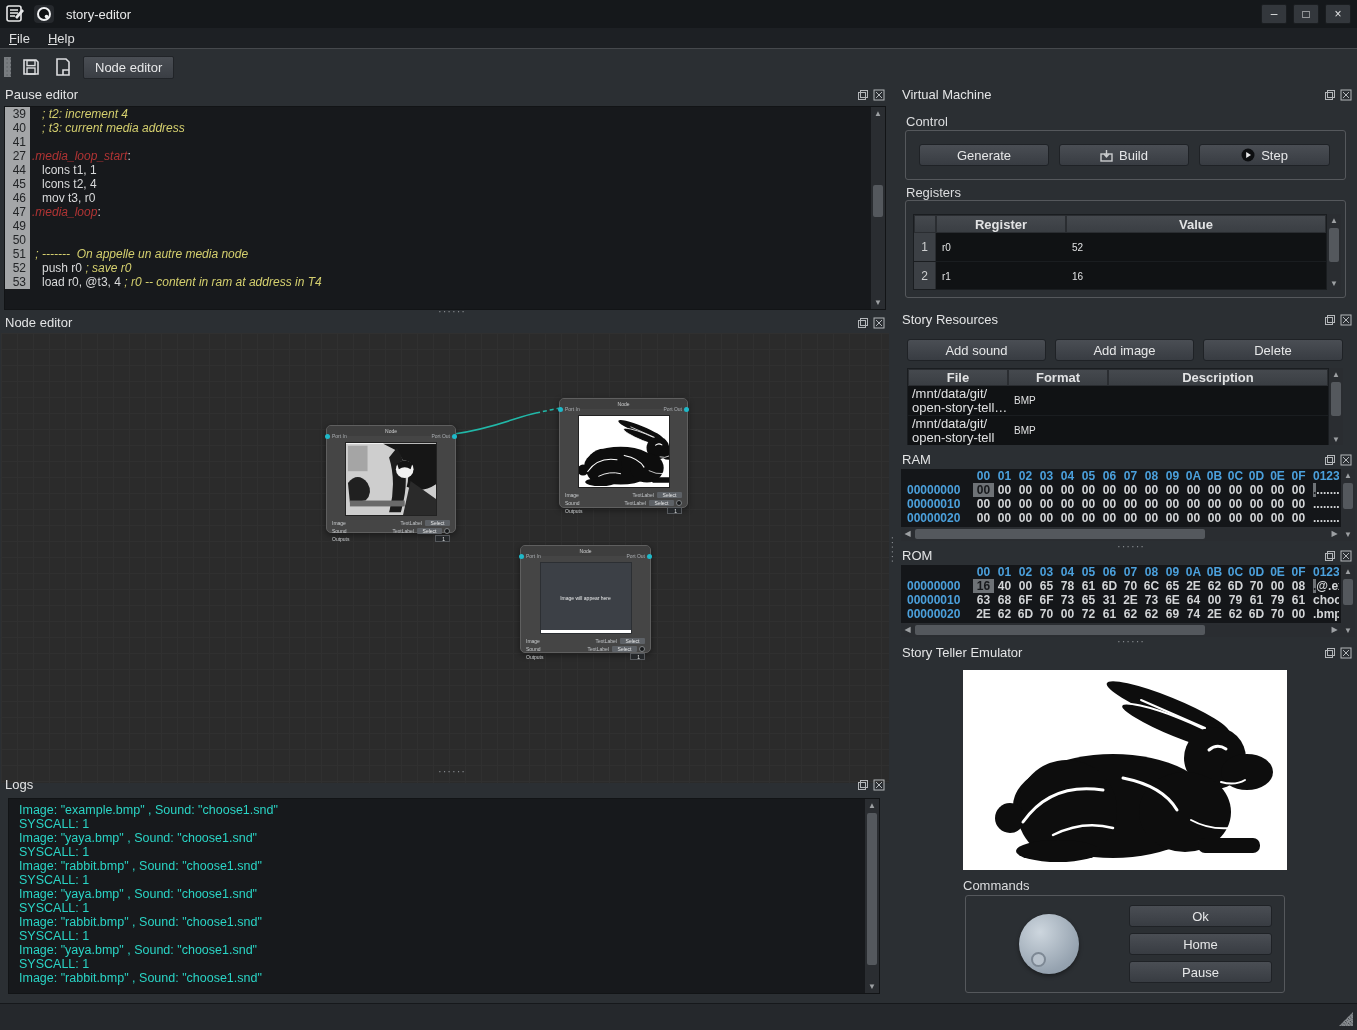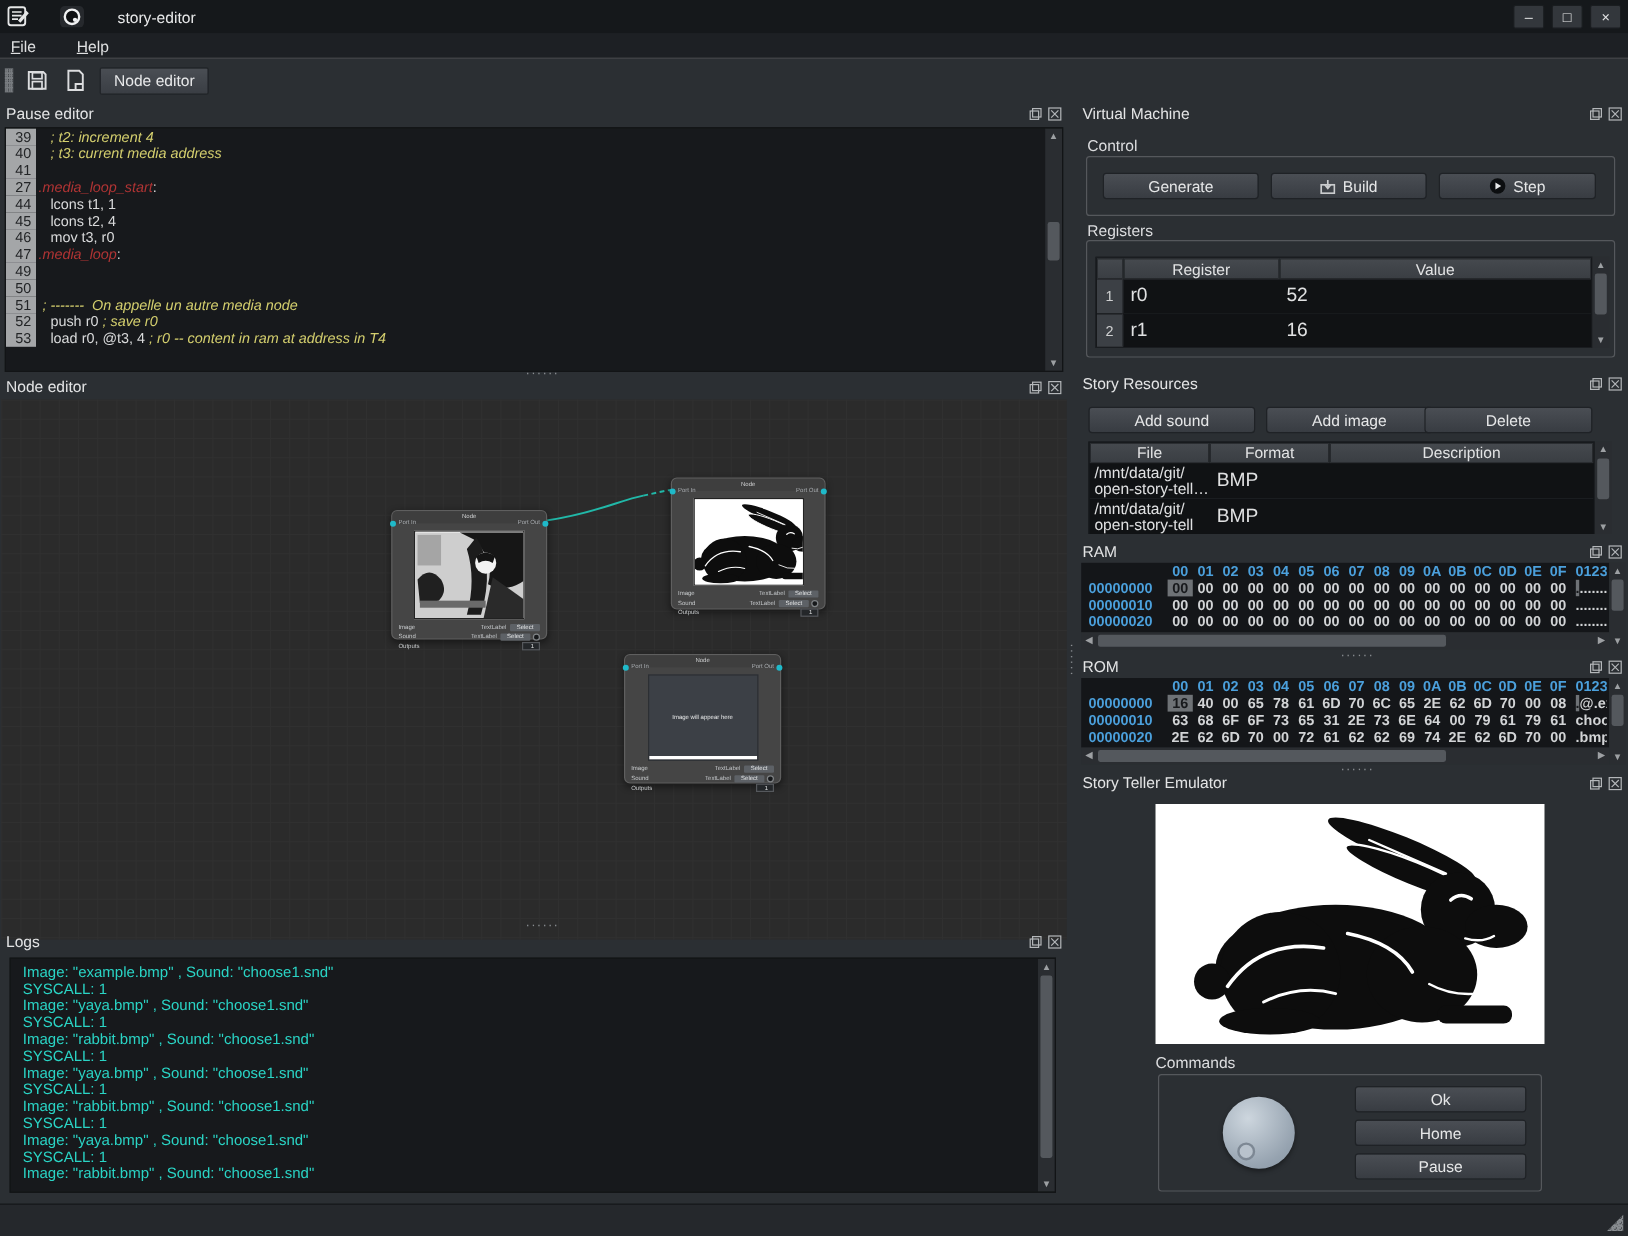--- a/index.html
+++ b/index.html
@@ -6,21 +6,21 @@
     --win:#2b2f33; --tbar:#15181b; --mbar:#1d2024; --line:#46494d;
     --edbg:#17191c; --txt:#d9dadb; --dim:#b9bcbf;
     --btn1:#484c52; --btn2:#393d43; --btnb:#1d2023;
     --blue:#4ba0dc; --cyan:#2ad4c5; --cmt:#d4cf6e; --lbl:#b03434;
     --hl:#ffff00; --th1:#45494e; --th2:#3a3e43; --rowbg:#101214;
     --sb:#2a2d31; --sbh:#54585d;
   }
   *{margin:0;padding:0;box-sizing:border-box;font-family:"Liberation Sans",sans-serif;}
   body{background:#111;}
   .app{position:relative;width:1357px;height:1030px;background:var(--win);overflow:hidden;}
-  .abs{position:absolute;gap:16px;}
+  .abs{position:absolute;}
 
   
   .titlebar{left:0;top:0;width:1357px;height:28px;background:var(--tbar);display:flex;align-items:center;padding:0 6px;}
   .appicon{width:20px;height:18px;margin-right:8px;}
   .wtitle{color:#e8e9ea;font-size:13px;margin-left:4px;}
   .wbtns{margin-left:auto;display:flex;gap:6px;}
   .wbtn{width:26px;height:20px;background:#33373c;border:1px solid #1a1d20;border-radius:2px;color:#e4e5e6;font-size:12px;display:flex;align-items:center;justify-content:center;line-height:1;}
   .menubar{left:0;top:28px;width:1357px;height:21px;background:var(--mbar);display:flex;align-items:center;border-bottom:1px solid var(--line);}
   .menuitem{color:#dfe0e1;font-size:13px;padding:2px 9px;}
   .menuitem::first-letter{text-decoration:underline;}
@@ -72,25 +72,25 @@
   
   .logsbox{position:absolute;left:8px;top:22px;width:872px;bottom:8px;background:var(--edbg);border:1px solid #121416;padding:4px 0 0 10px;overflow:hidden;}
   .logline{color:var(--cyan);font-size:12.5px;height:14px;line-height:14px;white-space:pre;}
 
   
   .grouplbl{position:absolute;color:#dcdddf;font-size:13px;}
   .groupbox{position:absolute;border:1px solid #55585c;border-radius:3px;}
   .pbtn{position:absolute;height:22px;background:linear-gradient(#4a4e54,#383c42);border:1px solid #1f2226;border-radius:3px;color:#e6e7e8;font-size:13px;display:flex;align-items:center;justify-content:center;gap:6px;}
 
   .tbl{position:absolute;background:var(--rowbg);border:1px solid #1a1d20;}
-  .thr{display:flex;height:18px;}
+  .thr{display:flex;height:18px;font-weight:bold;}
   .th{background:linear-gradient(var(--th1),var(--th2));border:1px solid #2a2d31;color:#e2e3e4;font-size:13px;display:flex;align-items:center;justify-content:center;}
   .trow{display:flex;border-bottom:1px solid #1a1d20;}
   .idxc{background:#3c4045;color:#cfd0d1;font-size:12px;display:flex;align-items:center;justify-content:center;border-right:1px solid #2a2d31;}
-  .cell{color:#e0e1e2;font-size:16px;display:flex;align-items:center;padding-left:6px;}
+  .cell{color:#e0e1e2;font-size:10px;display:flex;align-items:center;padding-left:6px;}
   .filecell{display:block;font-size:13px;color:#e0e1e2;line-height:14px;padding:1px 2px 0 4px;white-space:nowrap;overflow:hidden;}
 
   .hexbox{position:absolute;background:#141619;}
   .hexrow{display:flex;height:14px;line-height:14px;font-family:"DejaVu Sans Mono",monospace;font-size:12px;font-weight:bold;}
   .haddr{width:72px;color:var(--blue);flex:none;padding-left:6px;}
   .hbyte{width:21px;text-align:center;color:#d2d4d6;flex:none;}
   .hexhead .hbyte,.hexhead .hascii{color:var(--blue);}
   .hascii{width:26px;margin-left:4px;color:#d2d4d6;overflow:hidden;white-space:nowrap;flex:none;}
   .bsel{background:#6e7276;color:#17191c;}
   .hscroll{position:absolute;height:14px;background:var(--sb);}
@@ -467,21 +467,21 @@
             <path d="M3 3 L9 9 M9 3 L3 9" stroke="#b4b7ba"></path>
           </svg>
       </span>
     </div>
     <button class="pbtn" style="left:10px;top:28px;width:139px">
         <span>Add sound</span>
       </button>
     <button class="pbtn" style="left:158px;top:28px;width:139px">
         <span>Add image</span>
       </button>
-    <button class="pbtn" style="left:290px;top:28px;width:140px">
+    <button class="pbtn" style="left:306px;top:28px;width:140px">
         <span>Delete</span>
       </button>
     <div class="tbl" style="left:10px;top:57px;width:422px;height:78px;overflow:hidden">
       <div class="thr" style="height:17px">
         <span class="th" style="width:100px">File</span>
         <span class="th" style="width:100px">Format</span>
         <span class="th" style="flex:1">Description</span>
       </div>
       <div id="res-rows">
           <div class="trow" style="height: 30px; background: var(--rowbg);">

